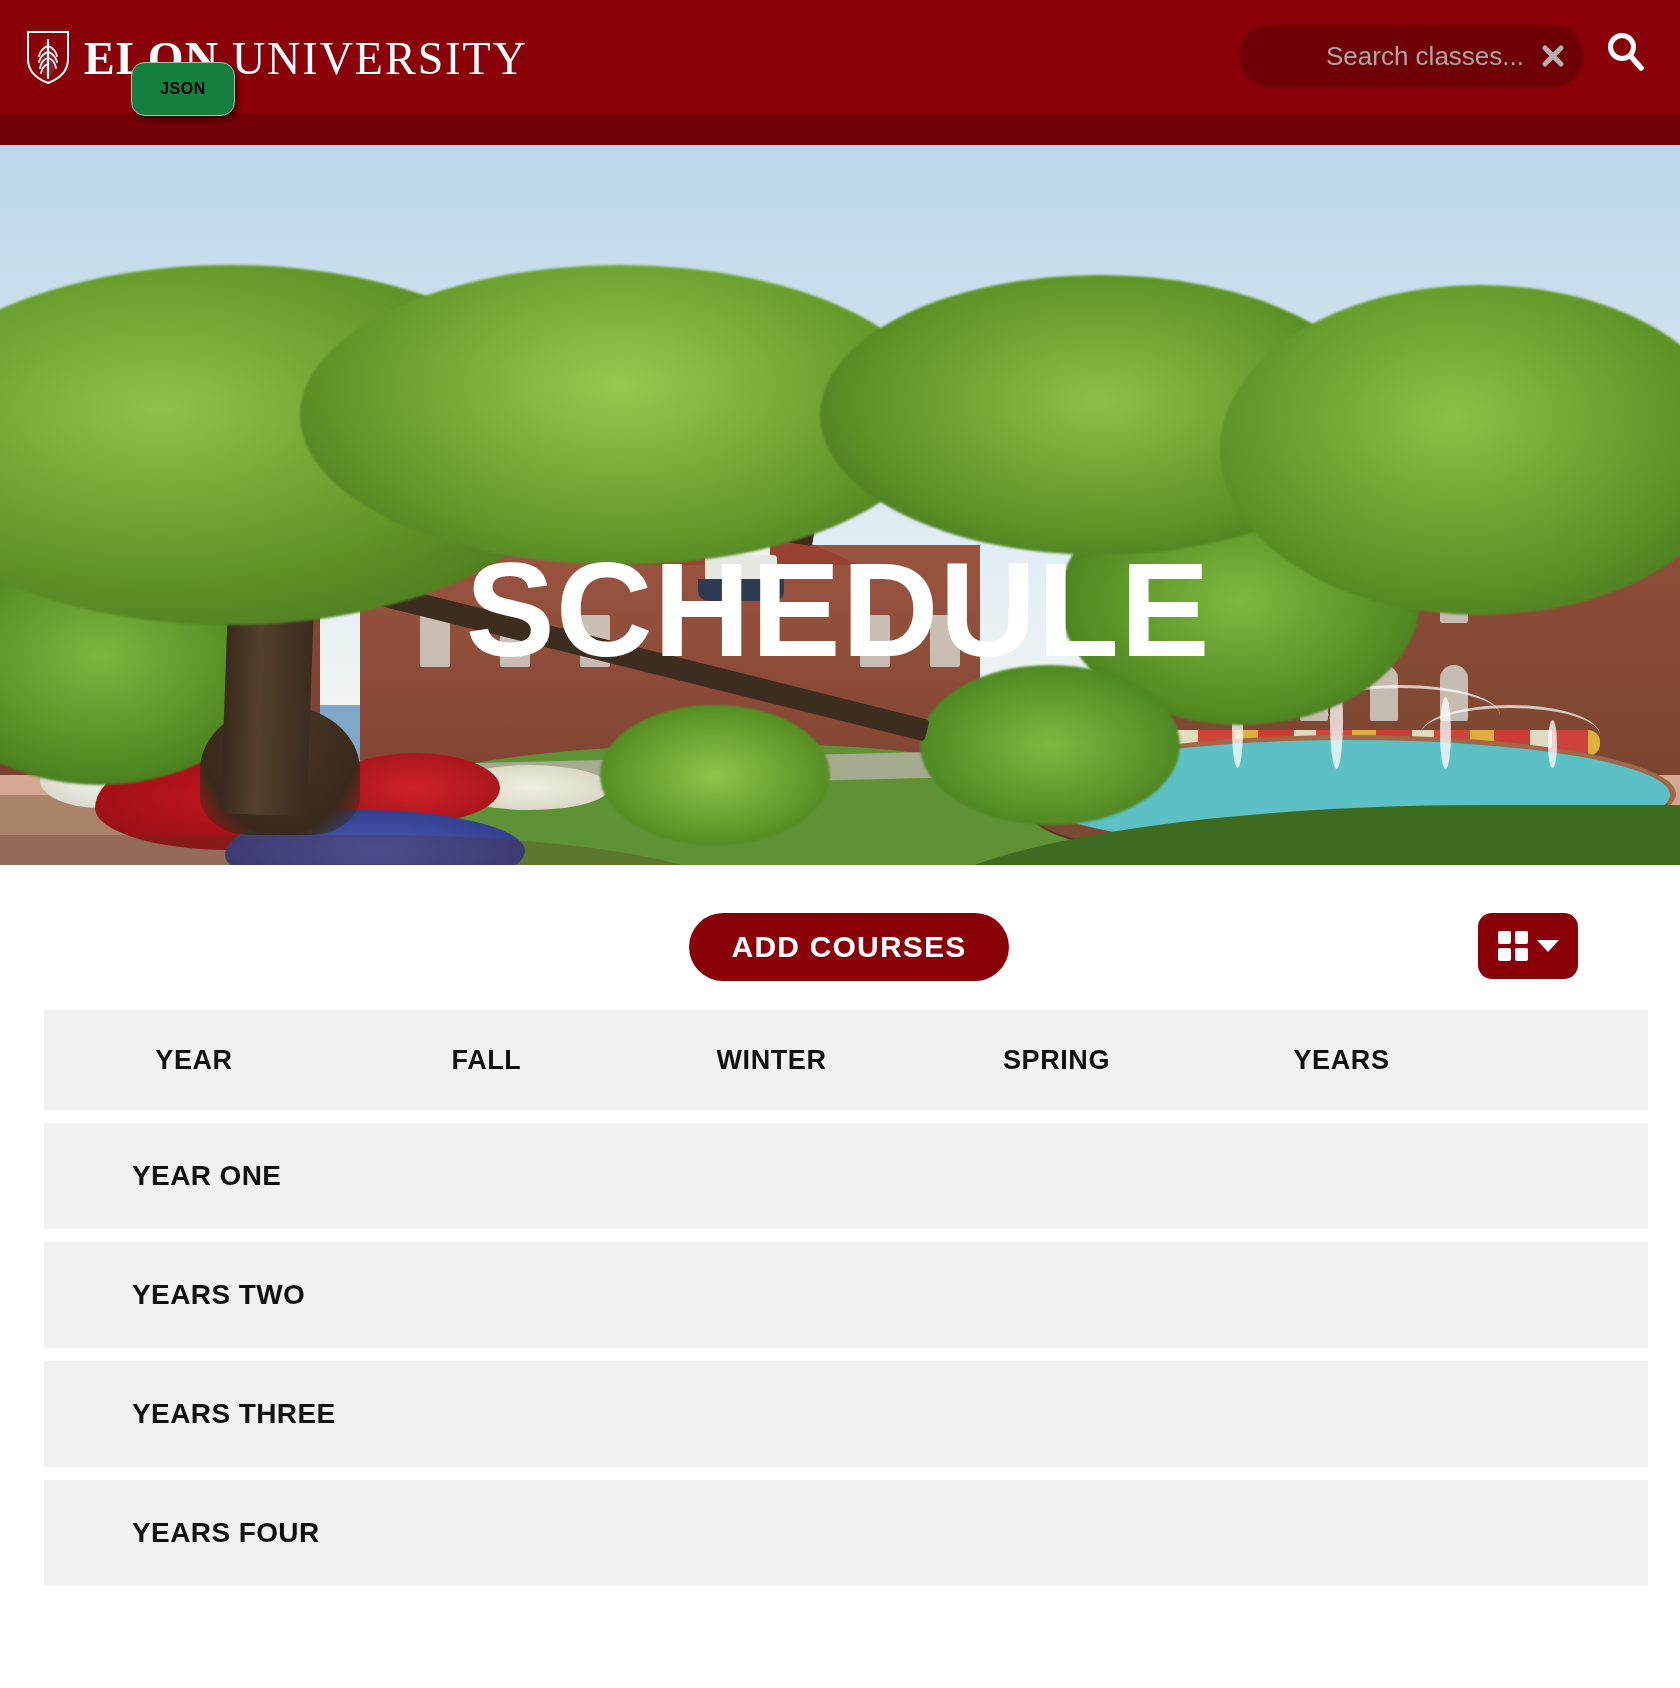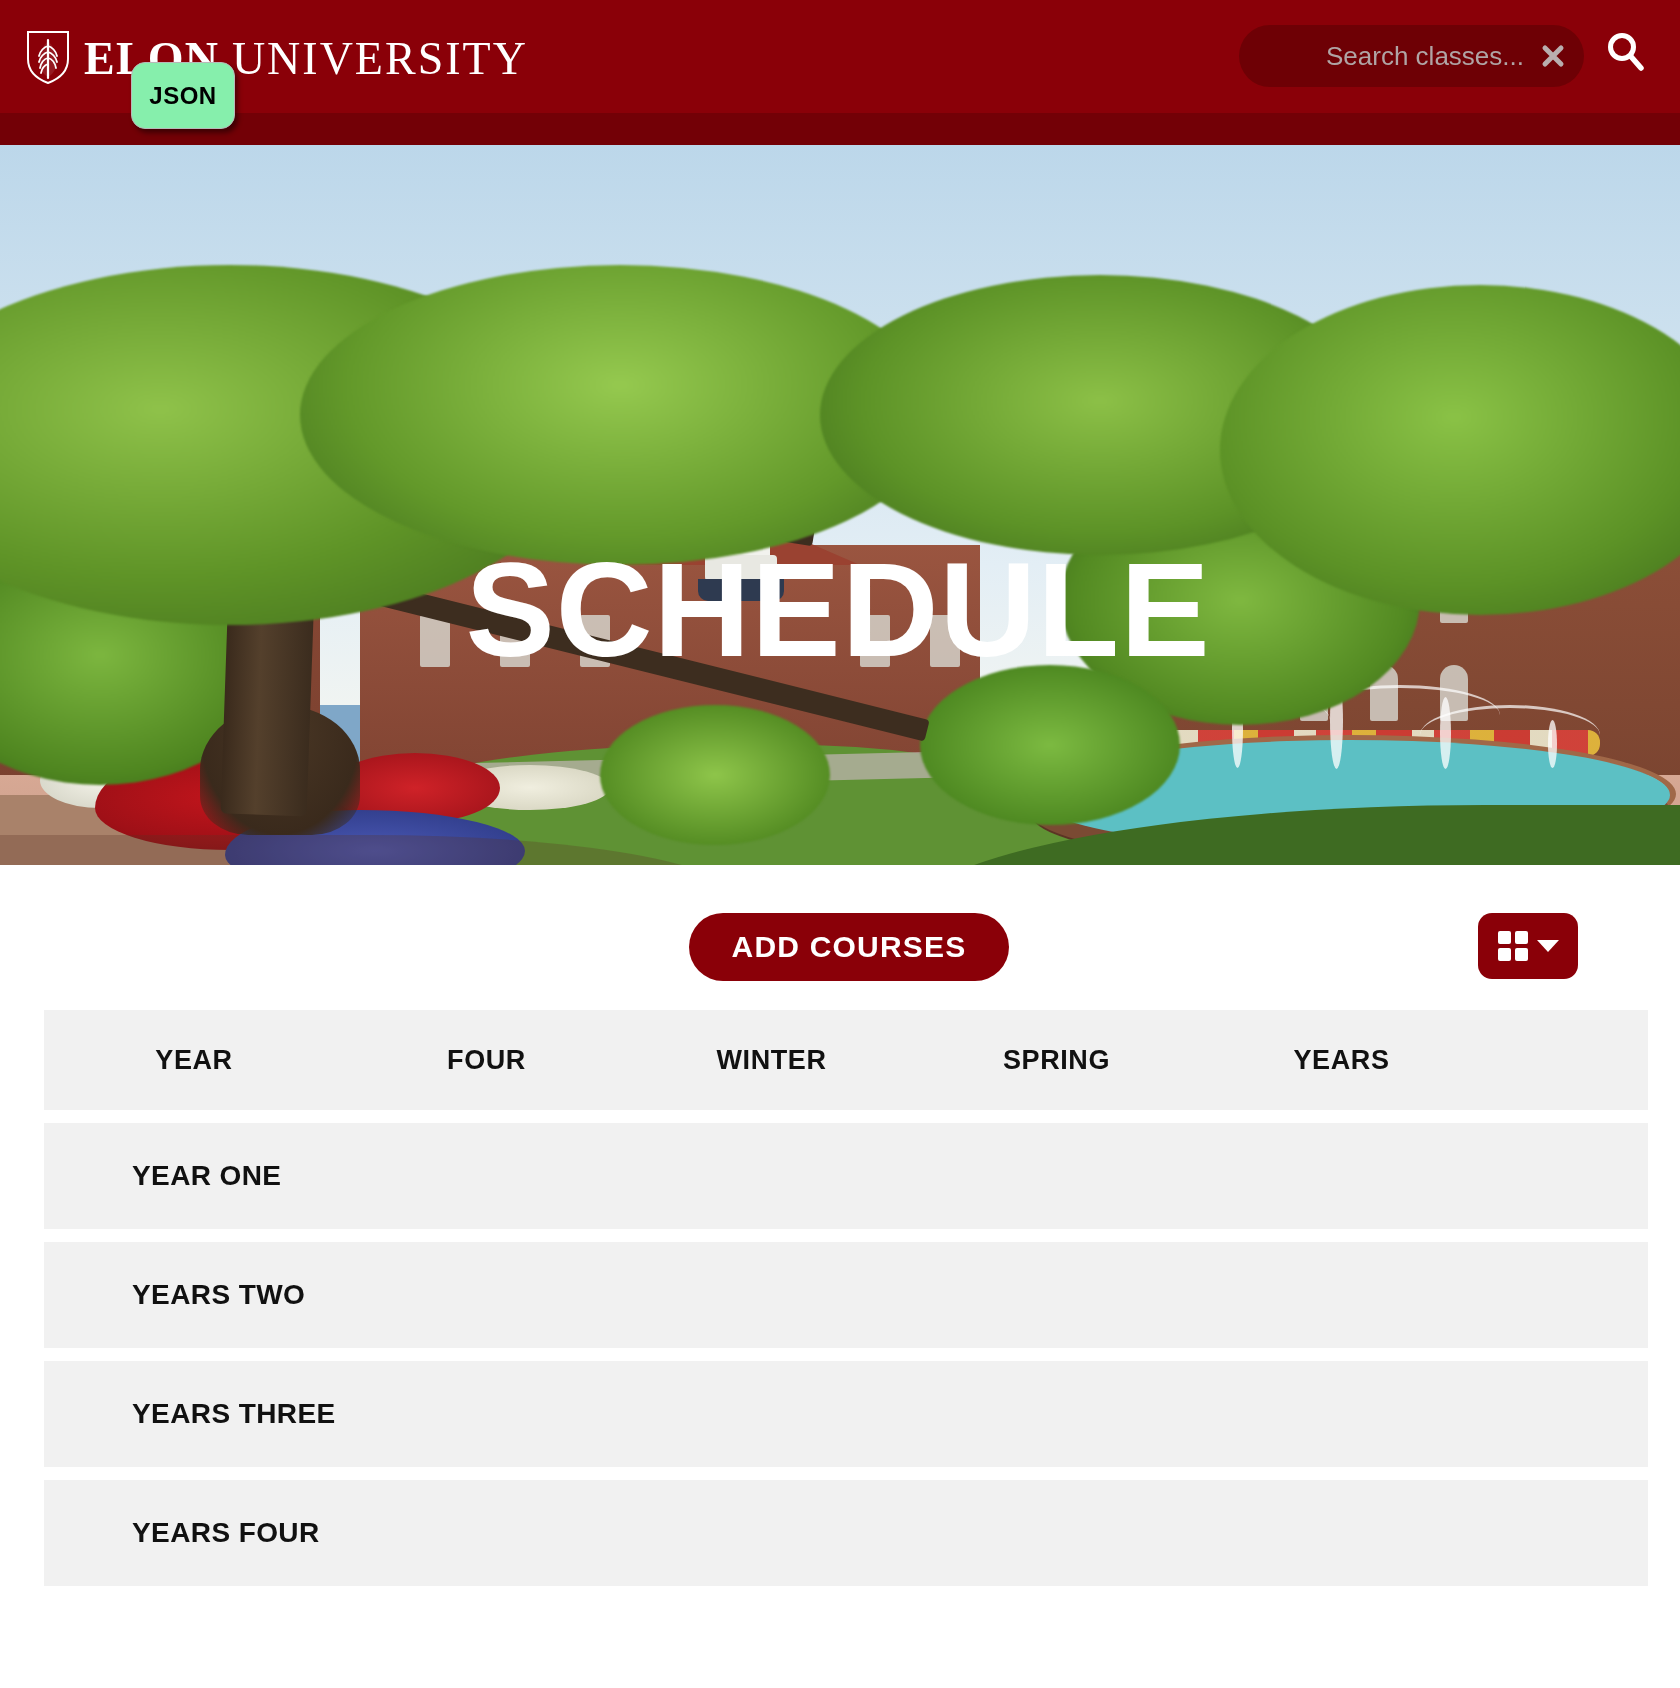--- a/index.html
+++ b/index.html
@@ -300,27 +300,27 @@
   
   .actions {
     position: relative;
     width: 1680px;
     height: 145px;
   }
   .json-btn {
     position: absolute;
     left: 131px; top: 927px;
     transform: translateY(-865px);
-    width: 104px; height: 67px;
-    background: #86efac;
+    width: 104px; height: 54px;
+    background: #15803d;
     border: 1px solid #b8b8b8;
     border-radius: 14px;
     color: #000000;
     font-family: "Liberation Sans", sans-serif;
-    font-size: 24px;
+    font-size: 16px;
     font-weight: bold;
     letter-spacing: .5px;
     box-shadow: 3px 4px 5px rgba(0,0,0,.45);
     cursor: pointer;
   }
   .json-btn-pos { position: absolute; left: 131px; top: 62px; }
 
   .add-courses {
     position: absolute;
     left: 689px; top: 48px;
@@ -548,21 +548,21 @@
         <i></i>
     </span>
     <span class="caret-icon"></span>
   </button>
 </div>
 
 <div class="schedule">
 
   <div class="sched-header">
     <div class="col c-year">YEAR</div>
-    <div class="col c-fall">FOUR</div>
+    <div class="col c-fall">FALL</div>
     <div class="col c-winter">WINTER</div>
     <div class="col c-spring">SPRING</div>
     <div class="col c-summer">YEARS</div>
   </div>
 
   <div class="sched-row">
     <div class="year-label">YEAR ONE</div>
   </div>
   <div class="sched-row">
     <div class="year-label">YEARS TWO</div>

